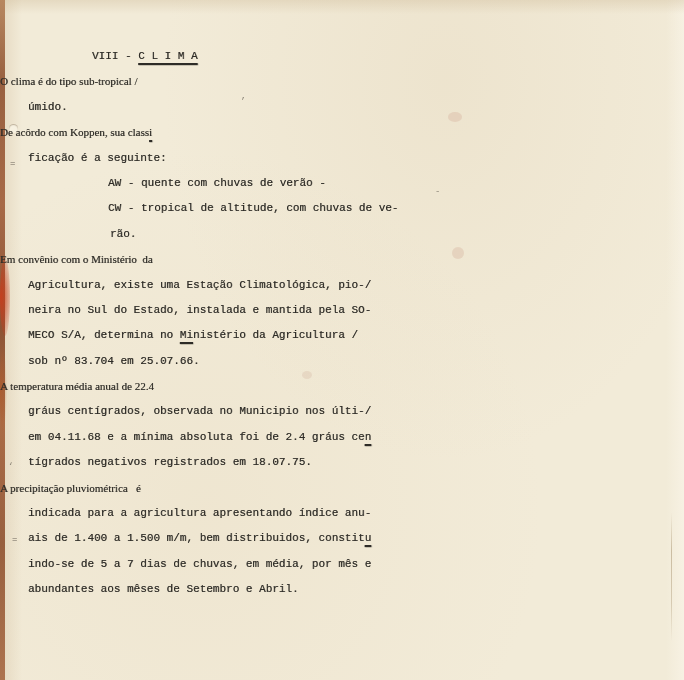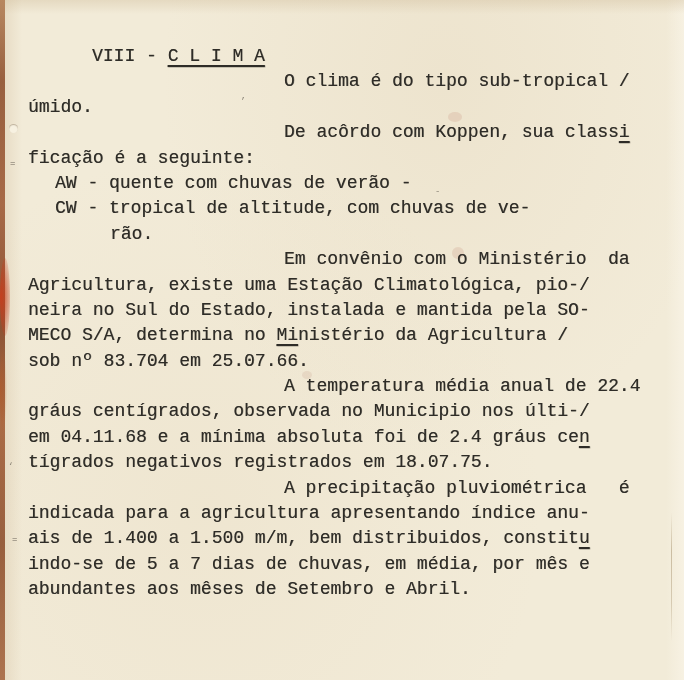--- a/index.html
+++ b/index.html
@@ -51,32 +51,32 @@
     position:absolute;left:671px;top:512px;width:1px;height:130px;
     background:linear-gradient(to bottom, transparent, rgba(170,150,115,.55) 30%, rgba(170,150,115,.4) 70%, transparent);
   }
   .speck{position:absolute;border-radius:50%;}
 
   
   .text-flow{
     position:absolute;left:0;top:0;width:636px;
     padding-top:44px;
     color:var(--ink);
-    font-size:18px;
+    font-size:11px;
     letter-spacing:0;
   }
   .line{
     white-space:pre;
     height:25.4px;line-height:25.4px;
     text-shadow:0.4px 0.4px 0.5px rgba(46,44,39,0.55);
   }
   .ind-title{margin-left:92px;}
   .ind-margin{margin-left:28px;}
-  .ind-para{margin-left:284px;}
-  .ind-list{margin-left:55px;}
+  .ind-para{font-family:Liberation Serif, serif;}
+  .ind-list{margin-left:108px;}
   .ind-cont{margin-left:110px;}
   .u{
     text-decoration:underline;
     text-decoration-thickness:1.5px;
     text-underline-offset:3.5px;
   }
 </style>
 </head>
 <body>
 

